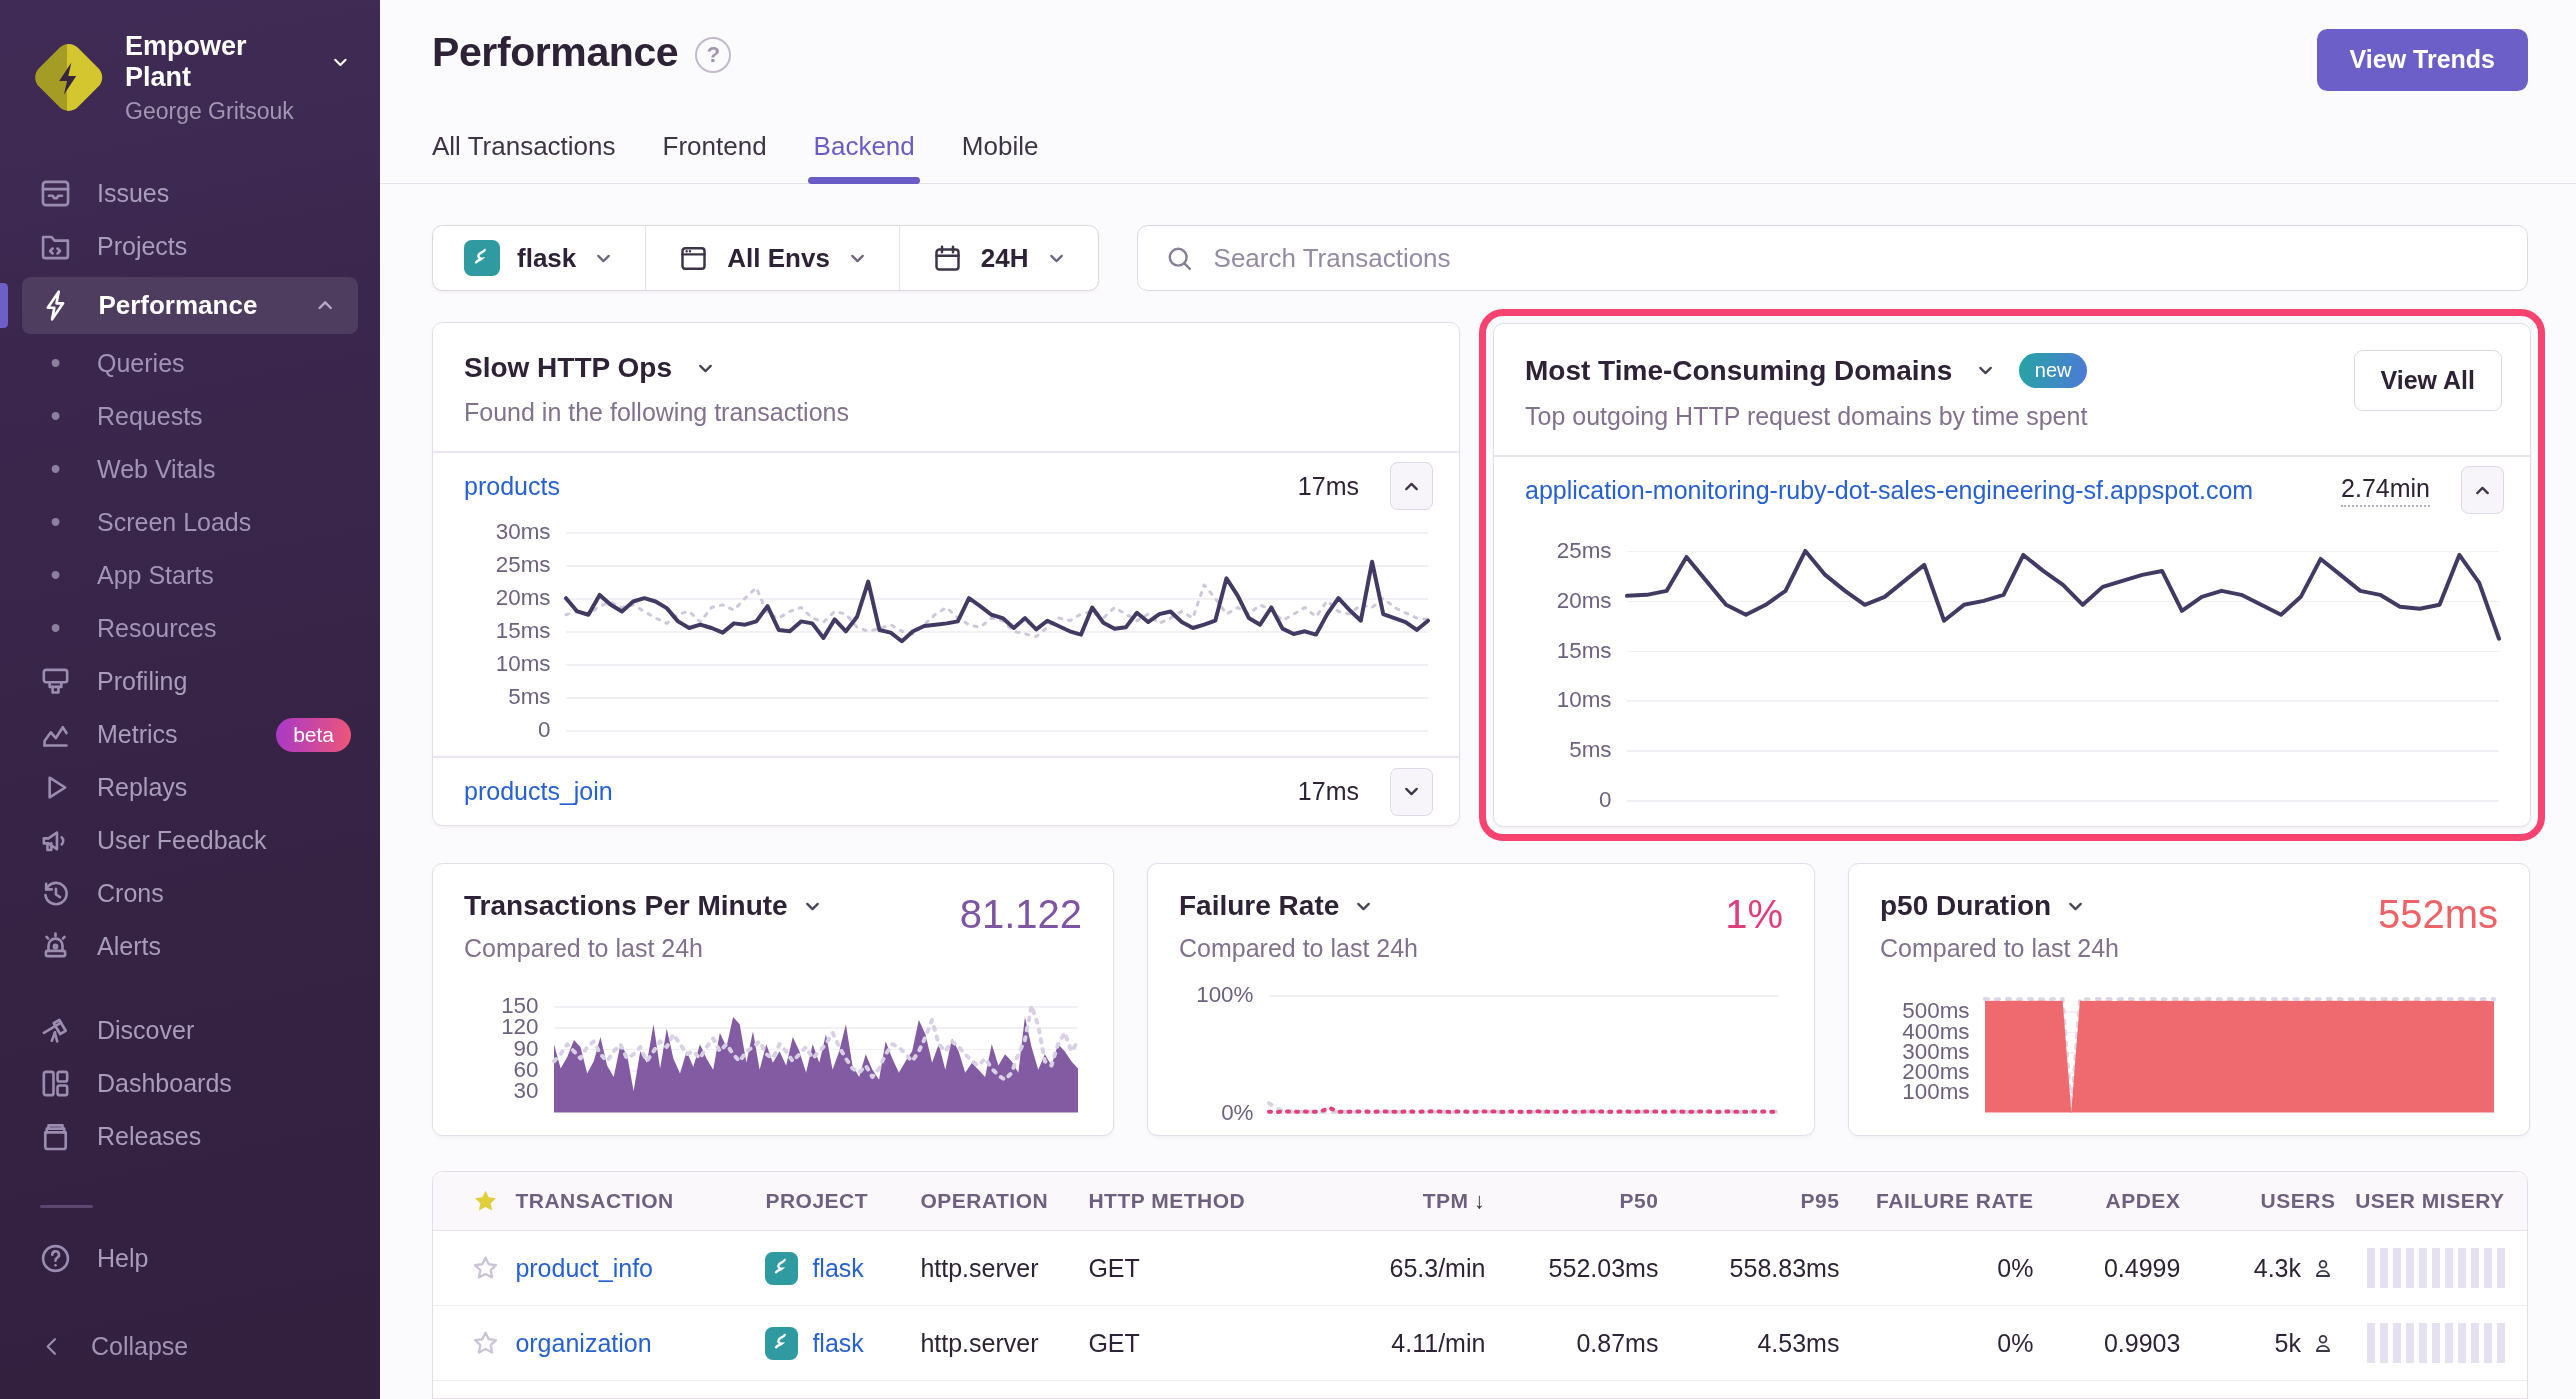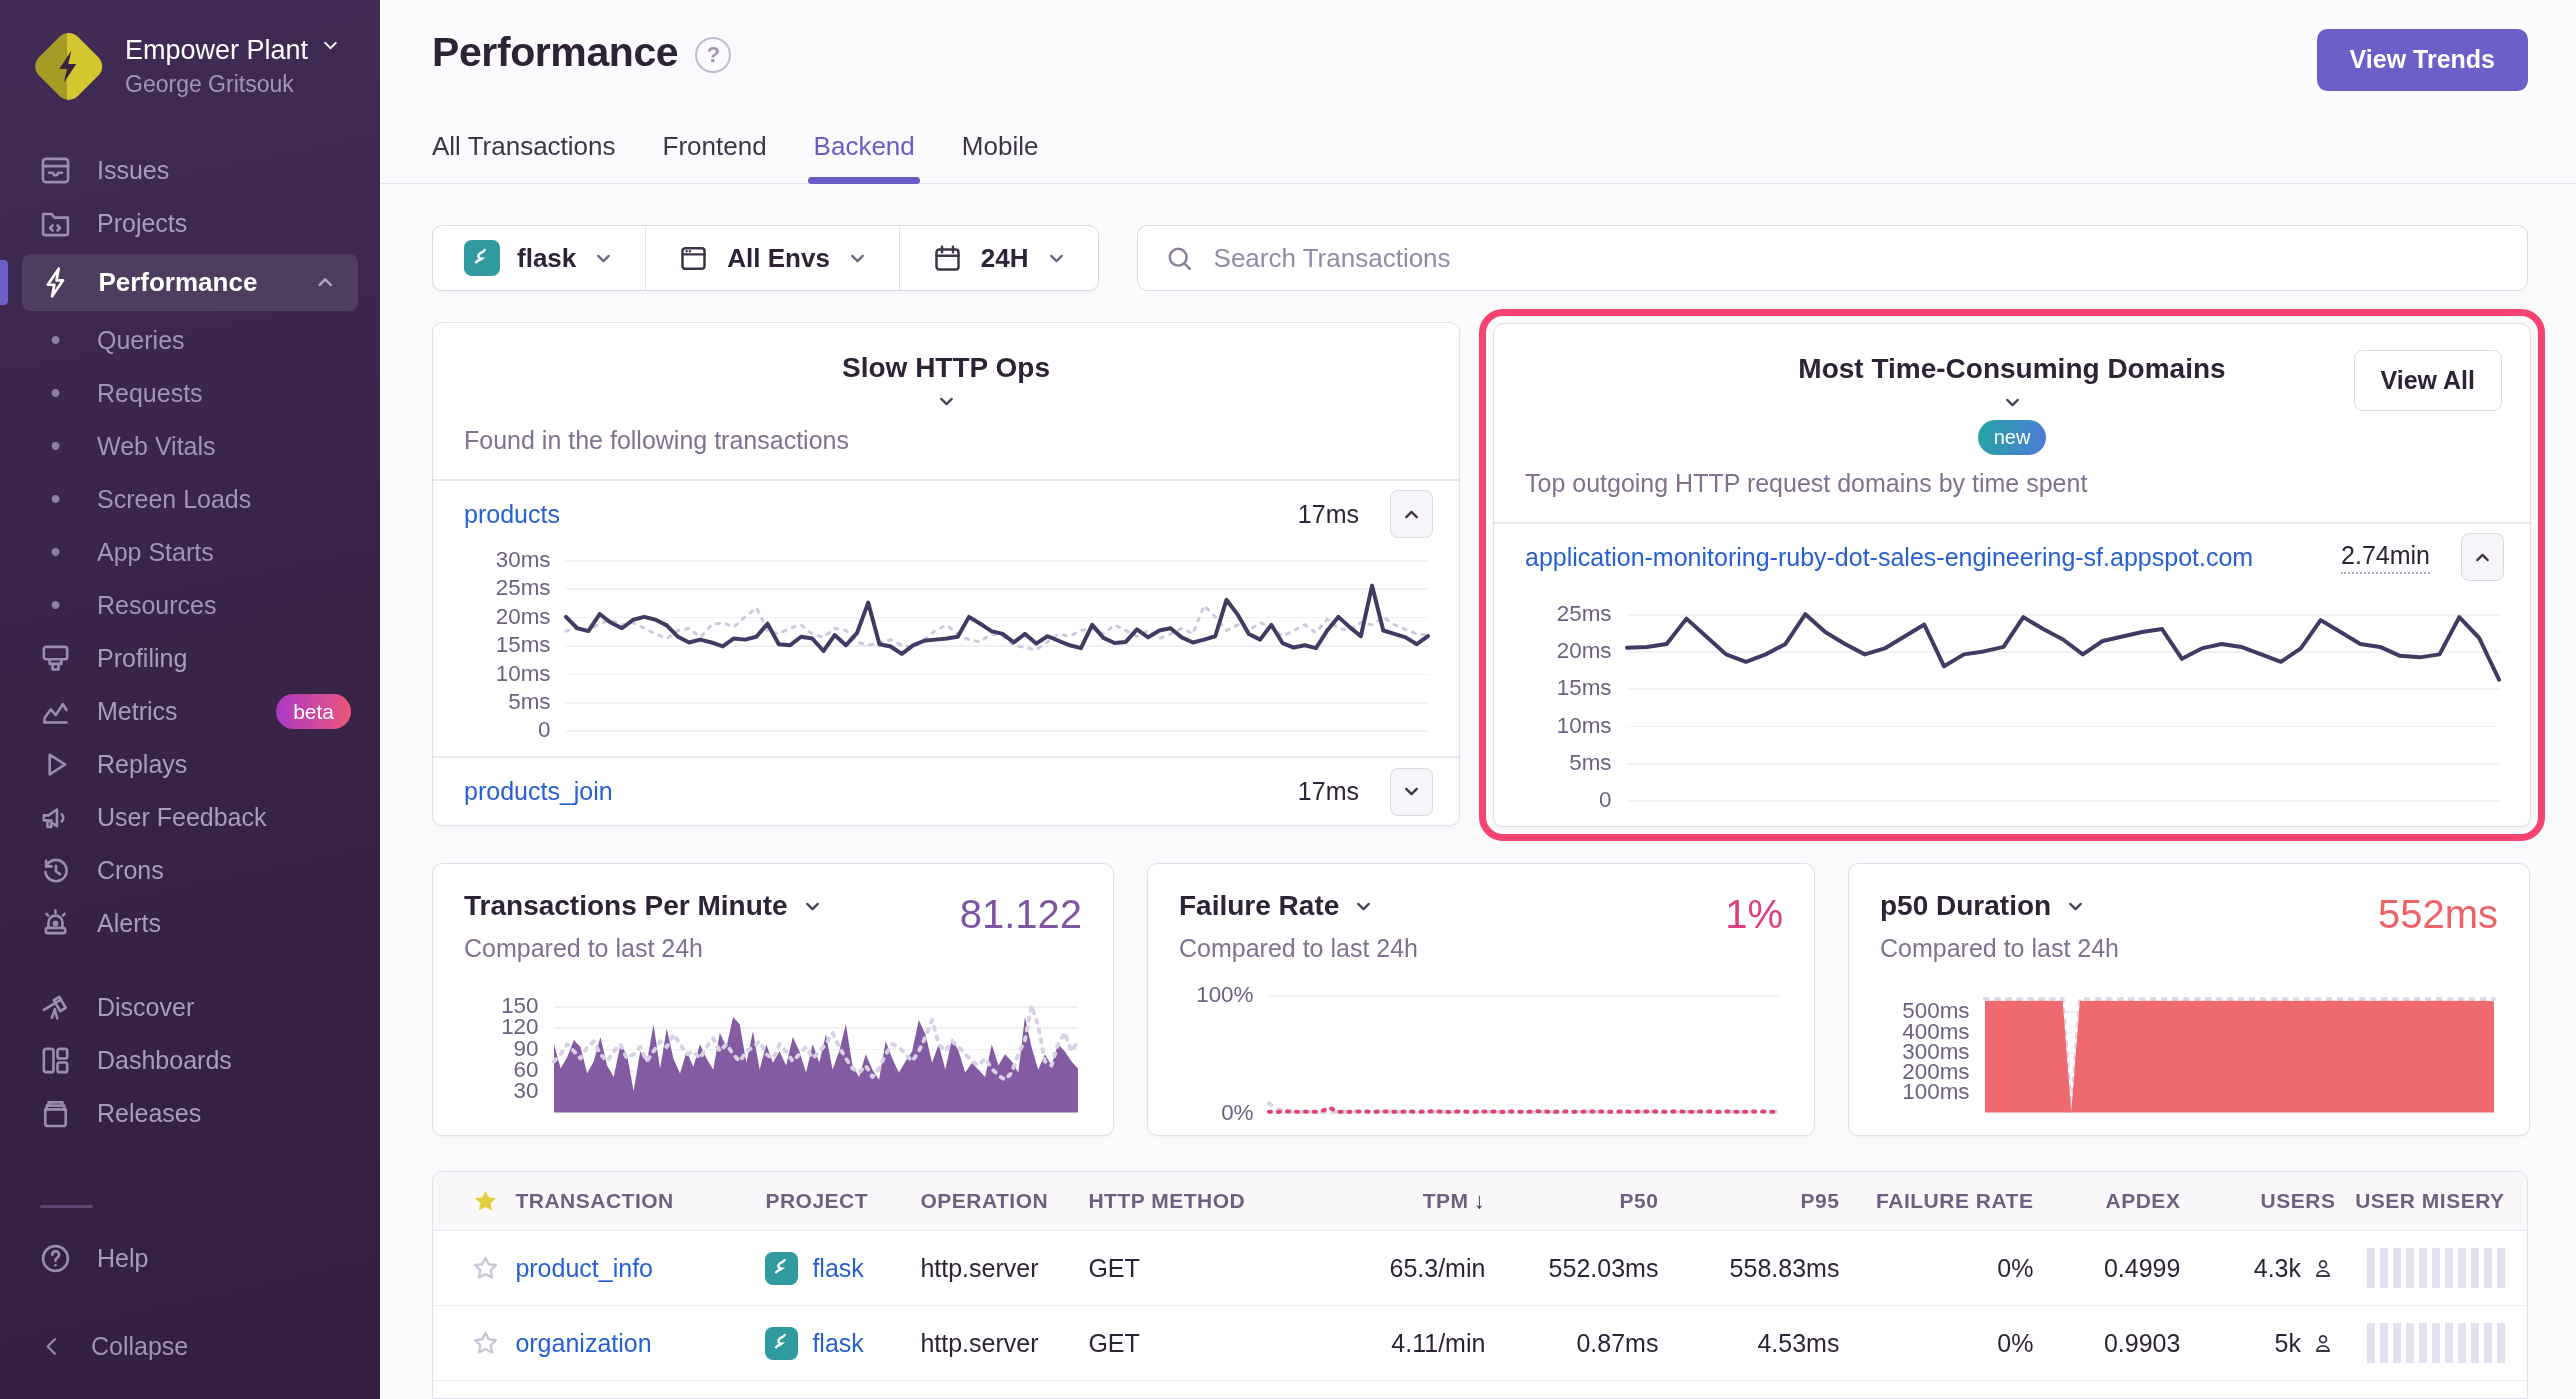--- a/index.html
+++ b/index.html
@@ -17,21 +17,21 @@
     width:380px; flex-shrink:0; height:100%;
     background:linear-gradient(168deg,#3f2b55 0%,#372345 55%,#33203f 100%);
     color:#ab9fbc; display:flex; flex-direction:column; padding:24px 0 26px;
   }
   .org-row { display:flex; align-items:center; gap:21px; padding:7px 29px 7px 33px; }
   .org-logo { width:71px; height:71px; position:relative; flex-shrink:0; }
   .org-logo .diamond { position:absolute; inset:7.8px; border-radius:13px; transform:rotate(45deg);
     background:linear-gradient(45deg,#a59c25 48%,#d3c62f 48%); }
   .org-logo svg.bolt { position:absolute; inset:14px; }
   .org-meta { min-width:0; }
-  .org-name { display:flex; gap:12px; color:#fff; font-weight:400; font-size:27px; }
+  .org-name { display:flex; align-items:center; gap:12px; color:#fff; font-weight:700; font-size:27px; }
   .org-name .ic { width:21px; height:21px; color:#fff; }
   .org-user { color:#a396b3; font-size:23px; margin-top:5.2px; }
 
   .nav { display:flex; flex-direction:column; margin-top:35px; flex:1; }
   .nav-item { display:flex; align-items:center; gap:24px; height:53px; padding:0 29px 0 38px;
     font-size:25px; color:#a99dbb; cursor:pointer; }
   .nav-item .ic { width:35px; height:35px; color:#9b8db0; flex-shrink:0; }
   .nav-item .lbl { white-space:nowrap; }
   .nav-active { position:relative; margin:3.5px 22.4px; height:57px; border-radius:8.6px;
     background:rgba(255,255,255,.1); display:flex; align-items:center; gap:24px;
@@ -86,21 +86,21 @@
   .search input { flex:1; border:none; outline:none; font-family:inherit; font-size:26px; color:#3d3547; background:transparent; }
   .search input::placeholder { color:#938aa3; }
 
   
   .panels { display:flex; margin-top:31px; align-items:stretch; }
   .panel { background:#fff; border:1.7px solid #e3dde9; border-radius:10.4px; box-shadow:0 1.7px 3.5px rgba(43,34,51,.04); }
   .panel.slow { width:1028px; height:504px; display:flex; flex-direction:column; flex-shrink:0; }
   .ring { margin:-13px -17px -13px 19px; border:7px solid #f7436f; border-radius:24px; padding:7px; flex:1; min-width:0; }
   .panel.domains { height:504px; display:flex; flex-direction:column; width:100%; }
   .p-head { padding:29px 31px 24px; position:relative; }
-  .p-title { font-size:28px; font-weight:700; color:#2e2336; display:flex; align-items:center; gap:7px;flex-direction:column; }
+  .p-title { font-size:28px; font-weight:700; color:#2e2336; display:flex; align-items:center; gap:23px; }
   .p-title .chev { width:21px; height:21px; color:#4a4156; }
   .badge-new { background:linear-gradient(100deg,#25a5a3,#4e79d8); color:#fff; font-size:20px;
     padding:6px 15.5px; border-radius:862px; font-weight:400; }
   .p-sub { margin-top:14px; font-size:25px; color:#81718f; }
   .btn-viewall { position:absolute; right:28px; top:26px; background:#fff; border:1.7px solid #ddd6e4;
     border-radius:8.6px; font-size:25px; font-weight:700; color:#2e2336; padding:14.7px 26px; cursor:pointer; font-family:inherit; }
   .p-div { height:1.7px; background:#eae5ef; flex-shrink:0; }
   .t-row { display:flex; align-items:center; padding:0 26px 0 31px; height:67px; gap:31px; flex-shrink:0; }
   .t-link { color:#2760d2; font-size:25px; flex:1; white-space:nowrap; overflow:hidden; text-overflow:ellipsis; }
   .t-val { font-size:25px; color:#2e2336; }

